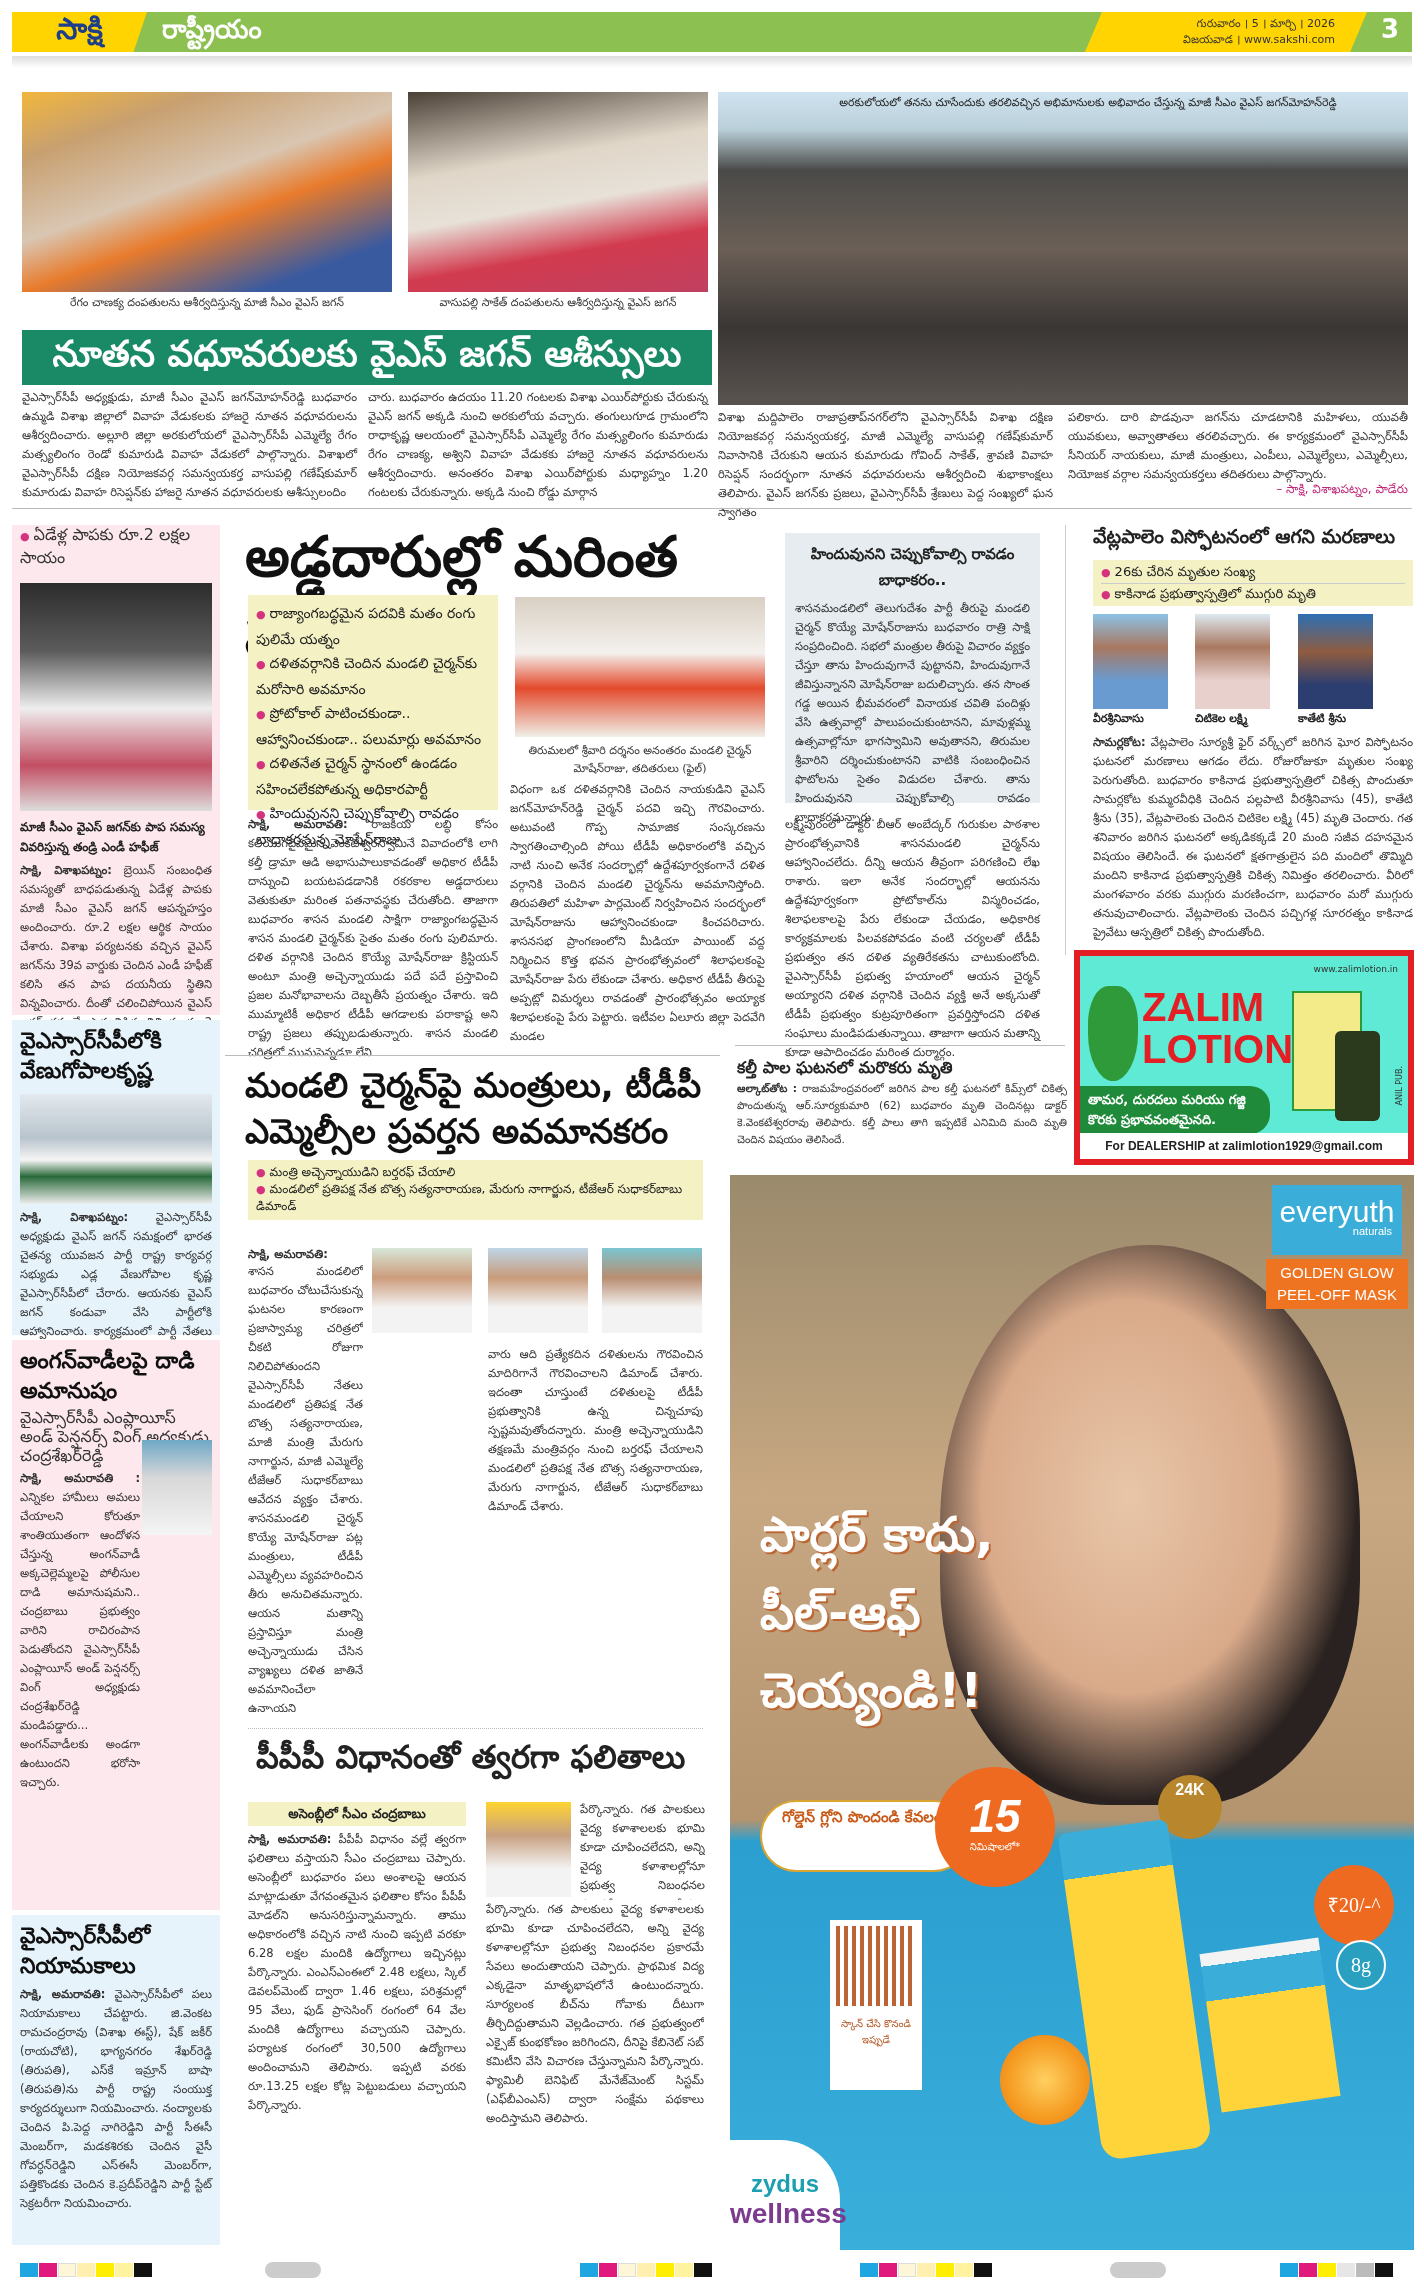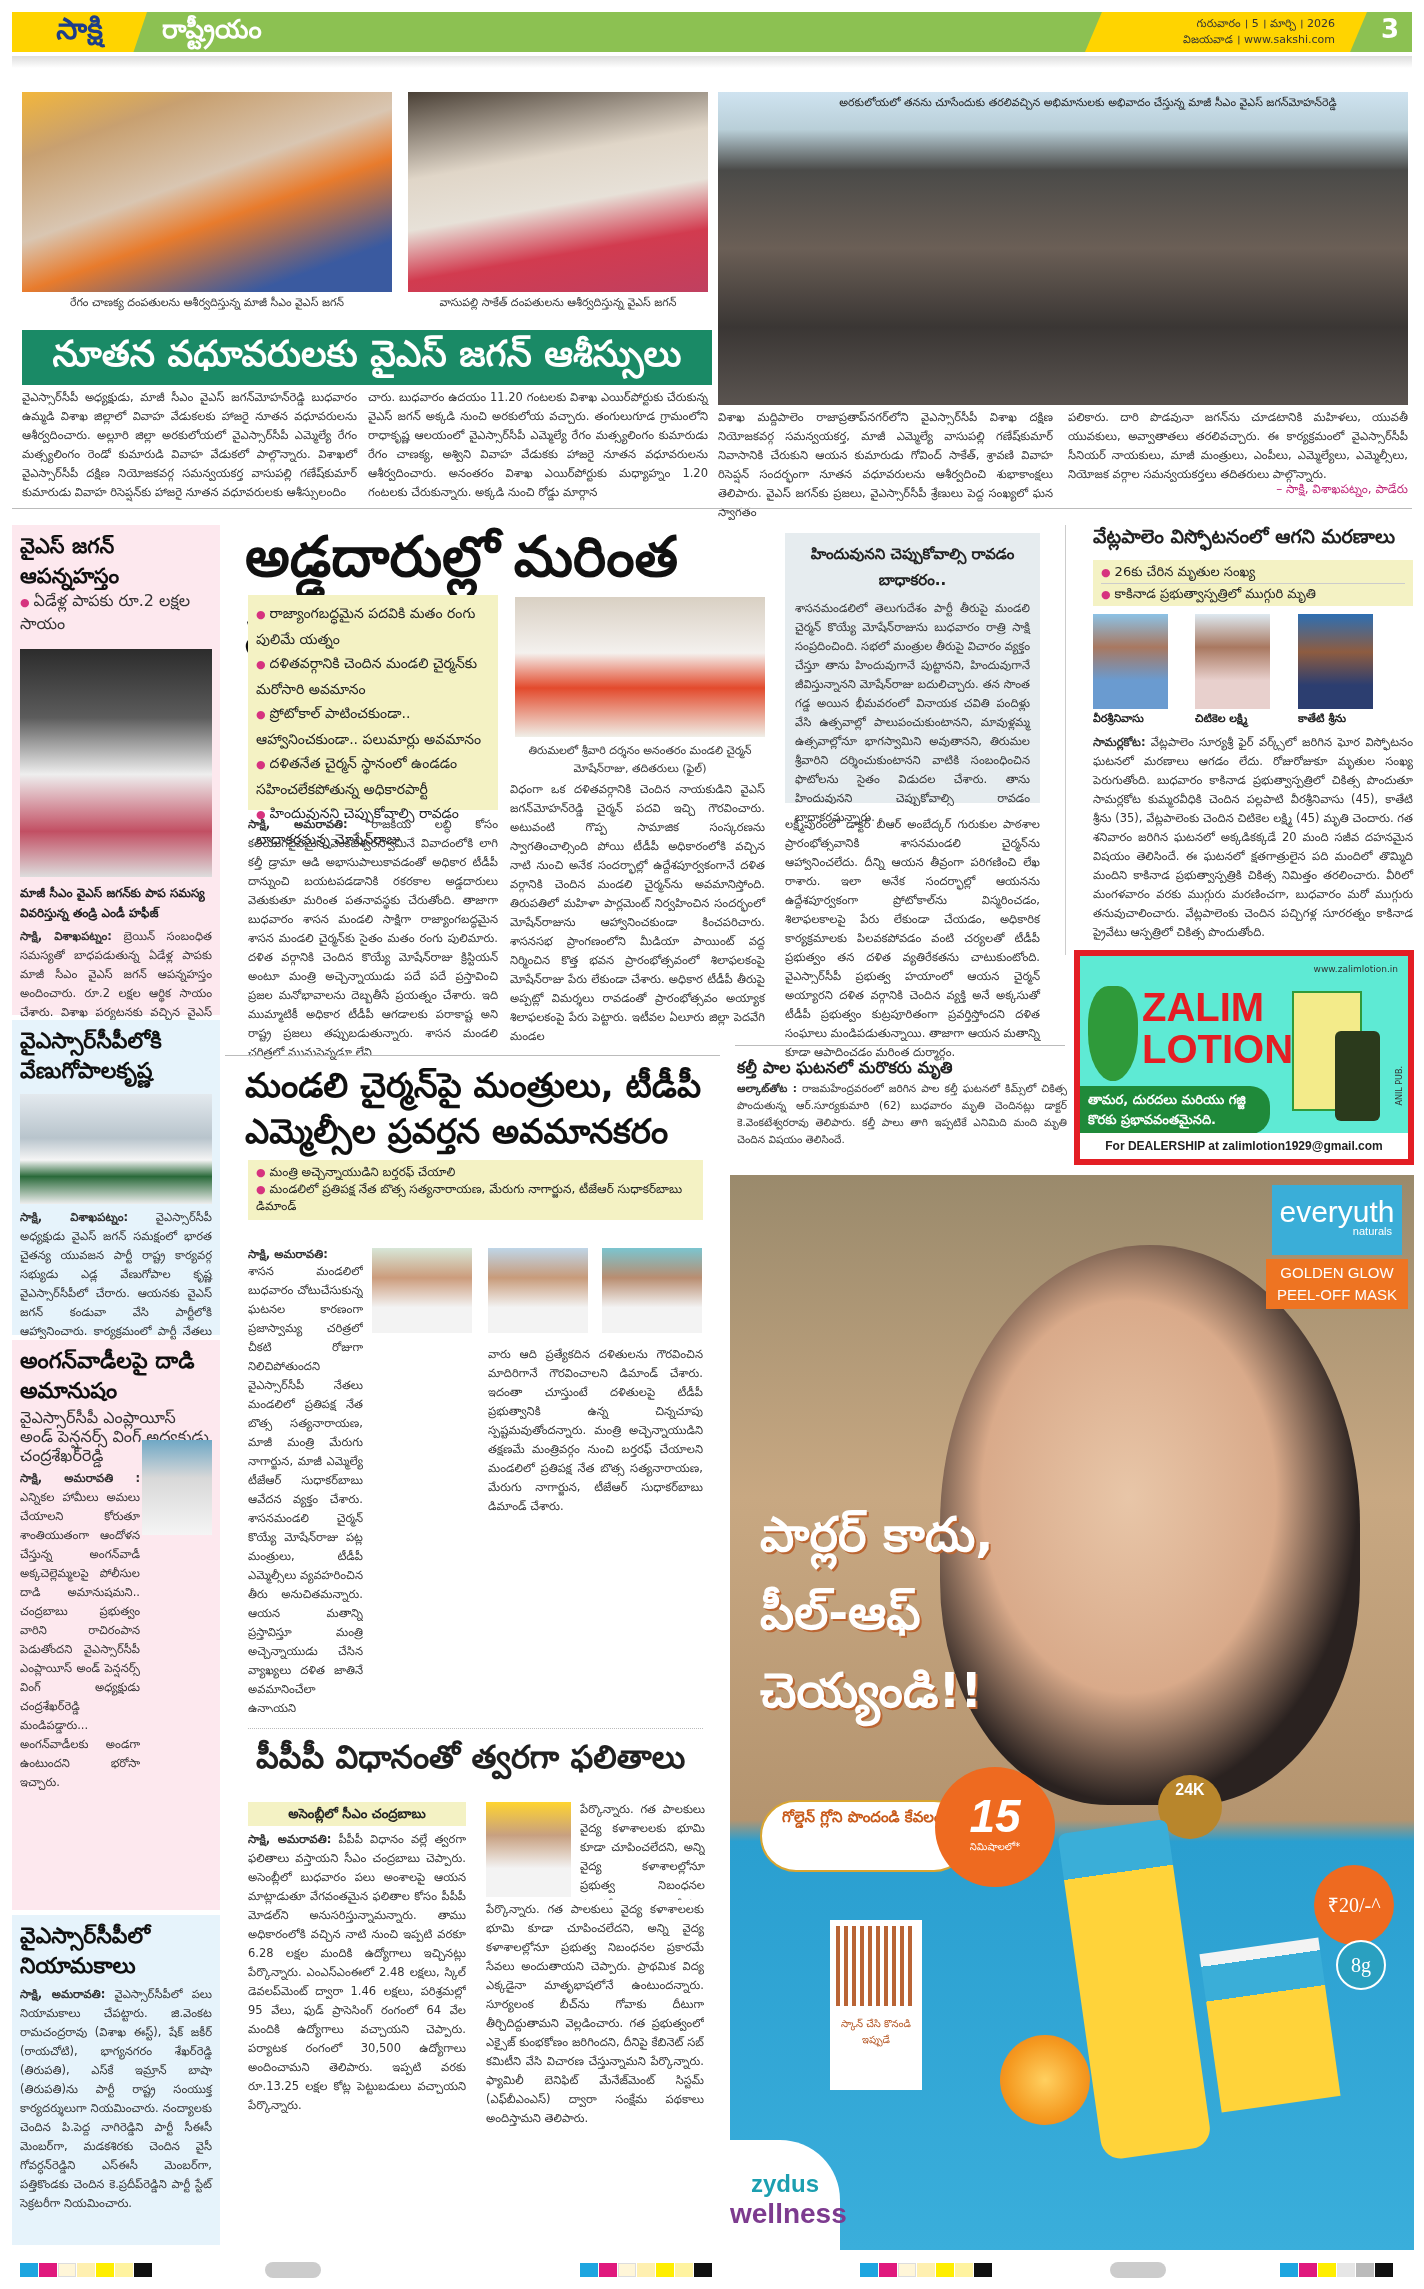--- a/index.html
+++ b/index.html
@@ -118,21 +118,20 @@
 </div>
 <div class="abs green-banner">నూతన వధూవరులకు వైఎస్‌ జగన్‌ ఆశీస్సులు</div>
 <div class="abs body-text" style="left:22px;top:388px;width:335px;">వైఎస్సార్‌సీపీ అధ్యక్షుడు, మాజీ సీఎం వైఎస్‌ జగన్‌మోహన్‌రెడ్డి బుధవారం ఉమ్మడి విశాఖ జిల్లాలో వివాహ వేడుకలకు హాజరై నూతన వధూవరులను ఆశీర్వదించారు. అల్లూరి జిల్లా అరకులోయలో వైఎస్సార్‌సీపీ ఎమ్మెల్యే రేగం మత్స్యలింగం రెండో కుమారుడి వివాహ వేడుకలో పాల్గొన్నారు. విశాఖలో వైఎస్సార్‌సీపీ దక్షిణ నియోజకవర్గ సమన్వయకర్త వాసుపల్లి గణేష్‌కుమార్‌ కుమారుడు వివాహ రిసెప్షన్‌కు హాజరై నూతన వధూవరులకు ఆశీస్సులందిం</div>
 <div class="abs body-text" style="left:368px;top:388px;width:340px;">చారు. బుధవారం ఉదయం 11.20 గంటలకు విశాఖ ఎయిర్‌పోర్టుకు చేరుకున్న వైఎస్‌ జగన్‌ అక్కడి నుంచి అరకులోయ వచ్చారు. తంగులుగూడ గ్రామంలోని రాధాకృష్ణ ఆలయంలో వైఎస్సార్‌సీపీ ఎమ్మెల్యే రేగం మత్స్యలింగం కుమారుడు రేగం చాణక్య, అశ్విని వివాహ వేడుకకు హాజరై నూతన వధూవరులను ఆశీర్వదించారు. అనంతరం విశాఖ ఎయిర్‌పోర్టుకు మధ్యాహ్నం 1.20 గంటలకు చేరుకున్నారు. అక్కడి నుంచి రోడ్డు మార్గాన</div>
 <div class="abs body-text" style="left:718px;top:408px;width:335px;">విశాఖ మద్దిపాలెం రాజాప్రతాప్‌నగర్‌లోని వైఎస్సార్‌సీపీ విశాఖ దక్షిణ నియోజకవర్గ సమన్వయకర్త, మాజీ ఎమ్మెల్యే వాసుపల్లి గణేష్‌కుమార్‌ నివాసానికి చేరుకుని ఆయన కుమారుడు గోవింద్‌ సాకేత్‌, శ్రావణి వివాహ రిసెప్షన్‌ సందర్భంగా నూతన వధూవరులను ఆశీర్వదించి శుభాకాంక్షలు తెలిపారు. వైఎస్‌ జగన్‌కు ప్రజలు, వైఎస్సార్‌సీపీ శ్రేణులు పెద్ద సంఖ్యలో ఘన స్వాగతం</div>
 <div class="abs body-text" style="left:1068px;top:408px;width:340px;">పలికారు. దారి పొడవునా జగన్‌ను చూడటానికి మహిళలు, యువతీ యువకులు, అవ్వాతాతలు తరలివచ్చారు. ఈ కార్యక్రమంలో వైఎస్సార్‌సీపీ సీనియర్‌ నాయకులు, మాజీ మంత్రులు, ఎంపీలు, ఎమ్మెల్యేలు, ఎమ్మెల్సీలు, నియోజక వర్గాల సమన్వయకర్తలు తదితరులు పాల్గొన్నారు.</div>
 <div class="abs" style="left:1200px;top:482px;width:208px;text-align:right;font-size:12px;color:#c0287a;">– సాక్షి, విశాఖపట్నం, పాడేరు</div>
 <div class="abs rule-h" style="left:12px;top:508px;width:1400px;"></div>
 
 <div class="abs pink-col" style="left:12px;top:525px;width:208px;height:490px;">
-  <div class="side-head" style="padding:6px 8px 0;font-size:21px;">వైఎస్‌ జగన్‌ ఆపన్నహస్తం</div>
   <div class="side-sub bullet" style="padding:0 8px;">ఏడేళ్ల పాపకు రూ.2 లక్షల సాయం</div>
   <div class="photo p4" style="margin:12px 8px 0;width:192px;height:228px;"></div>
   <div style="padding:6px 8px 0;font-size:12px;font-weight:bold;line-height:20px;">మాజీ సీఎం వైఎస్‌ జగన్‌కు పాప సమస్య వివరిస్తున్న తండ్రి ఎండీ హఫీజ్‌</div>
   <div class="body-text" style="padding:4px 8px 0;"><span class="byline">సాక్షి, విశాఖపట్నం:</span> <span>బ్రెయిన్‌ సంబంధిత సమస్యతో బాధపడుతున్న ఏడేళ్ల పాపకు మాజీ సీఎం వైఎస్‌ జగన్‌ ఆపన్నహస్తం అందించారు. రూ.2 లక్షల ఆర్థిక సాయం చేశారు. విశాఖ పర్యటనకు వచ్చిన వైఎస్‌ జగన్‌ను 39వ వార్డుకు చెందిన ఎండీ హఫీజ్‌ కలిసి తన పాప దయనీయ స్థితిని విన్నవించారు. దీంతో చలించిపోయిన వైఎస్‌ జగన్‌ తక్షణమే పాప చికిత్స నిమిత్తం రూ.2 లక్షల సాయం అందజేశారు.</span></div>
 </div>
 <div class="abs blue-col" style="left:12px;top:1020px;width:208px;height:315px;">
   <div class="side-head" style="padding:6px 8px 0;">వైఎస్సార్‌సీపీలోకి వేణుగోపాలకృష్ణ</div>
   <div class="photo p6" style="margin:8px 8px 0;width:192px;height:110px;"></div>
   <div class="body-text" style="padding:4px 8px 0;"><span class="byline">సాక్షి, విశాఖపట్నం:</span> <span>వైఎస్సార్‌సీపీ అధ్యక్షుడు వైఎస్‌ జగన్‌ సమక్షంలో భారత చైతన్య యువజన పార్టీ రాష్ట్ర కార్యవర్గ సభ్యుడు ఎడ్ల వేణుగోపాల కృష్ణ వైఎస్సార్‌సీపీలో చేరారు. ఆయనకు వైఎస్‌ జగన్‌ కండువా వేసి పార్టీలోకి ఆహ్వానించారు. కార్యక్రమంలో పార్టీ నేతలు కేకే రాజు, మొల్లి అప్పారావు పాల్గొన్నారు.</span></div>
 </div>

